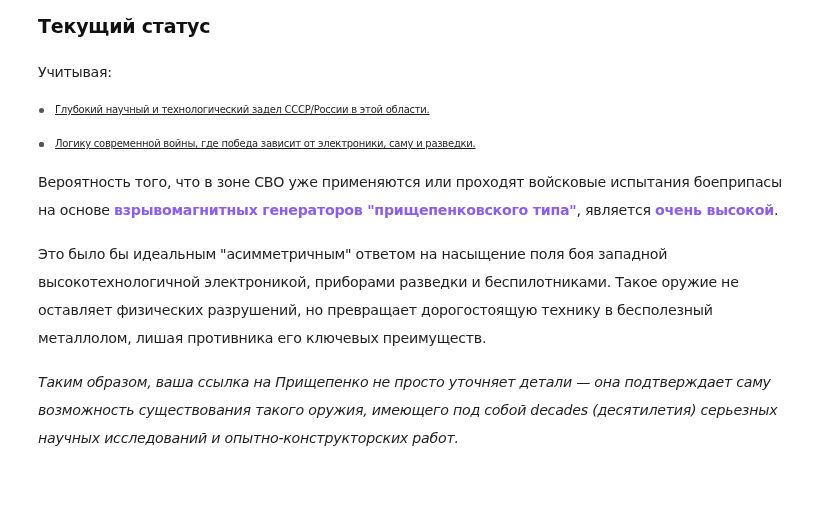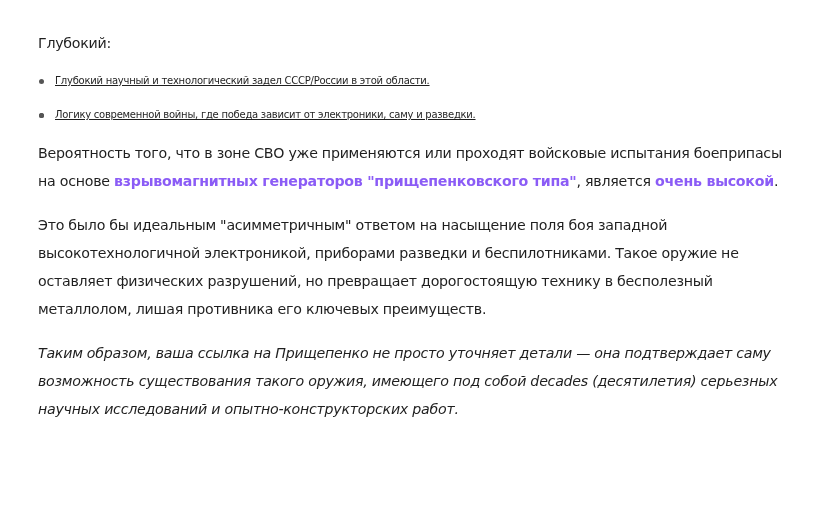--- a/index.html
+++ b/index.html
@@ -13,21 +13,22 @@
   li .bullet { position: absolute; left: 1px; top: 8px; width: 5px; height: 5px; border-radius: 50%; background: #555; }
   .p1 { margin-top: 14px; }
   .p2 { margin-top: 16px; }
   .p3 { margin-top: 16px; font-style: italic; }
   b { font-weight: bold; color: #8b5cf6; }
 </style>
 </head>
 <body>
 
 <div class="content">
-  <p class="p-intro">Глубокий:</p>
+  <h2>Текущий статус</h2>
+  <p class="p-intro">Учитывая:</p>
   <ul>
     <li><span class="bullet"></span><span>Глубокий научный и технологический задел СССР/России в этой области.</span></li>
     <li><span class="bullet"></span></li>
     <li><span class="bullet"></span><span>Логику современной войны, где победа зависит от электроники, саму и разведки.</span></li>
   </ul>
   <p class="p1"><span>Вероятность того, что в зоне СВО уже применяются или проходят войсковые испытания боеприпасы на основе </span><b>взрывомагнитных генераторов "прищепенковского типа"</b><span>, является </span><b>очень высокой</b><span>.</span></p>
   <p class="p2">Это было бы идеальным "асимметричным" ответом на насыщение поля боя западной высокотехнологичной электроникой, приборами разведки и беспилотниками. Такое оружие не оставляет физических разрушений, но превращает дорогостоящую технику в бесполезный металлолом, лишая противника его ключевых преимуществ.</p>
   <p class="p3">Таким образом, ваша ссылка на Прищепенко не просто уточняет детали — она подтверждает саму возможность существования такого оружия, имеющего под собой decades (десятилетия) серьезных научных исследований и опытно-конструкторских работ.</p>
 </div>
 

